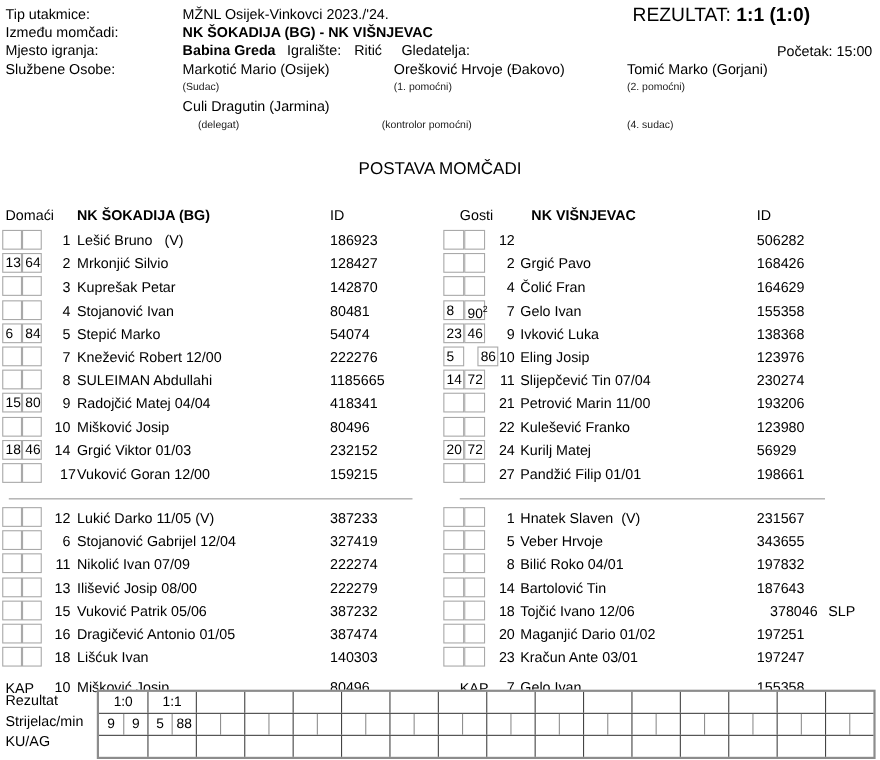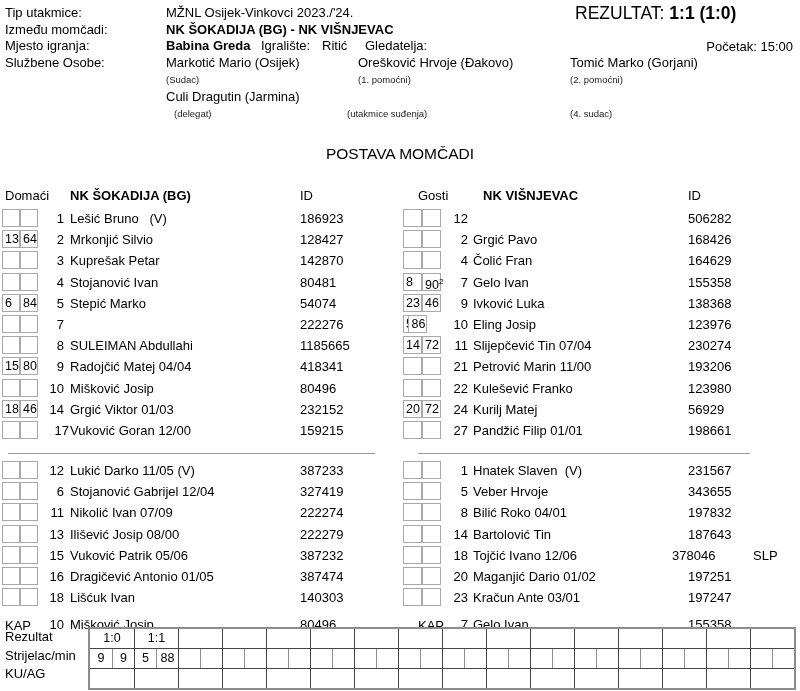--- a/index.html
+++ b/index.html
@@ -54,22 +54,22 @@
 <span class="abs result" style="left:575px;top:3px"><span>REZULTAT:</span><span> </span><span class="b">1:1 (1:0)</span></span>
 <span class="abs" style="right:7px;top:39px">Početak: 15:00</span>
 
 <span class="abs" style="left:166px;top:55px">Markotić Mario (Osijek)</span>
 <span class="abs small" style="left:166px;top:74px">(Sudac)</span>
 <span class="abs" style="left:358px;top:55px">Orešković Hrvoje (Đakovo)</span>
 <span class="abs small" style="left:358px;top:74px">(1. pomoćni)</span>
 <span class="abs" style="left:570px;top:55px">Tomić Marko (Gorjani)</span>
 <span class="abs small" style="left:570px;top:74px">(2. pomoćni)</span>
 <span class="abs" style="left:166px;top:89px">Culi Dragutin (Jarmina)</span>
-<span class="abs small" style="left:174px;top:108px">(delegat)</span>
-<span class="abs small" style="left:347px;top:108px">(utakmice suđenja)</span>
+<span class="abs small" style="left:180px;top:108px">(delegat)</span>
+<span class="abs small" style="left:347px;top:108px">(kontrolor pomoćni)</span>
 <span class="abs small" style="left:570px;top:108px">(4. sudac)</span>
 
 <div class="abs title" style="left:0;top:145px;width:800px;text-align:center;white-space:normal">POSTAVA MOMČADI</div>
 
 <div class="lineup-col" style="left:0">
   <span class="abs" style="left:5px;top:172px">Domaći</span>
   <span class="abs b" style="left:70px;top:172px">NK ŠOKADIJA (BG)</span>
   <span class="abs" style="left:300px;top:172px">ID</span>
   <div class="rule" style="left:8px;top:437px;width:367px"></div>
   <span class="abs" style="left:5px;top:602px">KAP</span>
@@ -105,20 +105,21 @@
       <div class="pbox" style="left: 2px; width: 18px;">6</div>
       <div class="pbox" style="left: 20px; width: 18px;">84</div>
       <span class="num" style="left: 36px; width: 28px;">5</span>
       <span style="left: 70px;">Stepić Marko</span>
       <span style="left: 300px;">54074</span>
     </div>
     <div class="prow" style="top: 298px;">
       <div class="pbox" style="left: 2px; width: 18px;"></div>
       <div class="pbox" style="left: 20px; width: 18px;"></div>
       <span class="num" style="left: 36px; width: 28px;">7</span>
+      <span style="left: 70px;">Knežević Robert 12/00</span>
       <span style="left: 300px;">222276</span>
     </div>
     <div class="prow" style="top: 319.2px;">
       <div class="pbox" style="left: 2px; width: 18px;"></div>
       <div class="pbox" style="left: 20px; width: 18px;"></div>
       <span class="num" style="left: 36px; width: 28px;">8</span>
       <span style="left: 70px;">SULEIMAN Abdullahi</span>
       <span style="left: 300px;">1185665</span>
     </div>
     <div class="prow" style="top: 340.4px;">
@@ -240,21 +241,21 @@
     </div>
     <div class="prow" style="top: 276.8px;">
       <div class="pbox" style="left: 3px; width: 19px;">23</div>
       <div class="pbox" style="left: 22px; width: 19px;">46</div>
       <span class="num" style="left: 42px; width: 26px;">9</span>
       <span style="left: 73px;">Ivković Luka</span>
       <span style="left: 288px;">138368</span>
     </div>
     <div class="prow" style="top: 298px;">
       <div class="pbox" style="left: 3px; width: 19px;">5</div>
-      <div class="pbox" style="left: 8px; width: 19px; text-align: center;">86</div>
+      <div class="pbox" style="left: 34px; width: 19px;">86</div>
       <span class="num" style="left: 42px; width: 26px;">10</span>
       <span style="left: 73px;">Eling Josip</span>
       <span style="left: 288px;">123976</span>
     </div>
     <div class="prow" style="top: 319.2px;">
       <div class="pbox" style="left: 3px; width: 19px;">14</div>
       <div class="pbox" style="left: 22px; width: 19px;">72</div>
       <span class="num" style="left: 42px; width: 26px;">11</span>
       <span style="left: 73px;">Slijepčević Tin 07/04</span>
       <span style="left: 288px;">230274</span>
@@ -313,21 +314,21 @@
       <div class="pbox" style="left: 22px; width: 19px;"></div>
       <span class="num" style="left: 42px; width: 26px;">14</span>
       <span style="left: 73px;">Bartolović Tin</span>
       <span style="left: 288px;">187643</span>
     </div>
     <div class="prow" style="top: 528.8px;">
       <div class="pbox" style="left: 3px; width: 19px;"></div>
       <div class="pbox" style="left: 22px; width: 19px;"></div>
       <span class="num" style="left: 42px; width: 26px;">18</span>
       <span style="left: 73px;">Tojčić Ivano 12/06</span>
-      <span style="left: 272px; text-align: right;">378046</span>
+      <span style="left: 300px; text-align: right;">378046</span>
       <span style="left: 353px;">SLP</span>
     </div>
     <div class="prow" style="top: 550px;">
       <div class="pbox" style="left: 3px; width: 19px;"></div>
       <div class="pbox" style="left: 22px; width: 19px;"></div>
       <span class="num" style="left: 42px; width: 26px;">20</span>
       <span style="left: 73px;">Maganjić Dario 01/02</span>
       <span style="left: 288px;">197251</span>
     </div>
     <div class="prow" style="top: 571.2px;">

